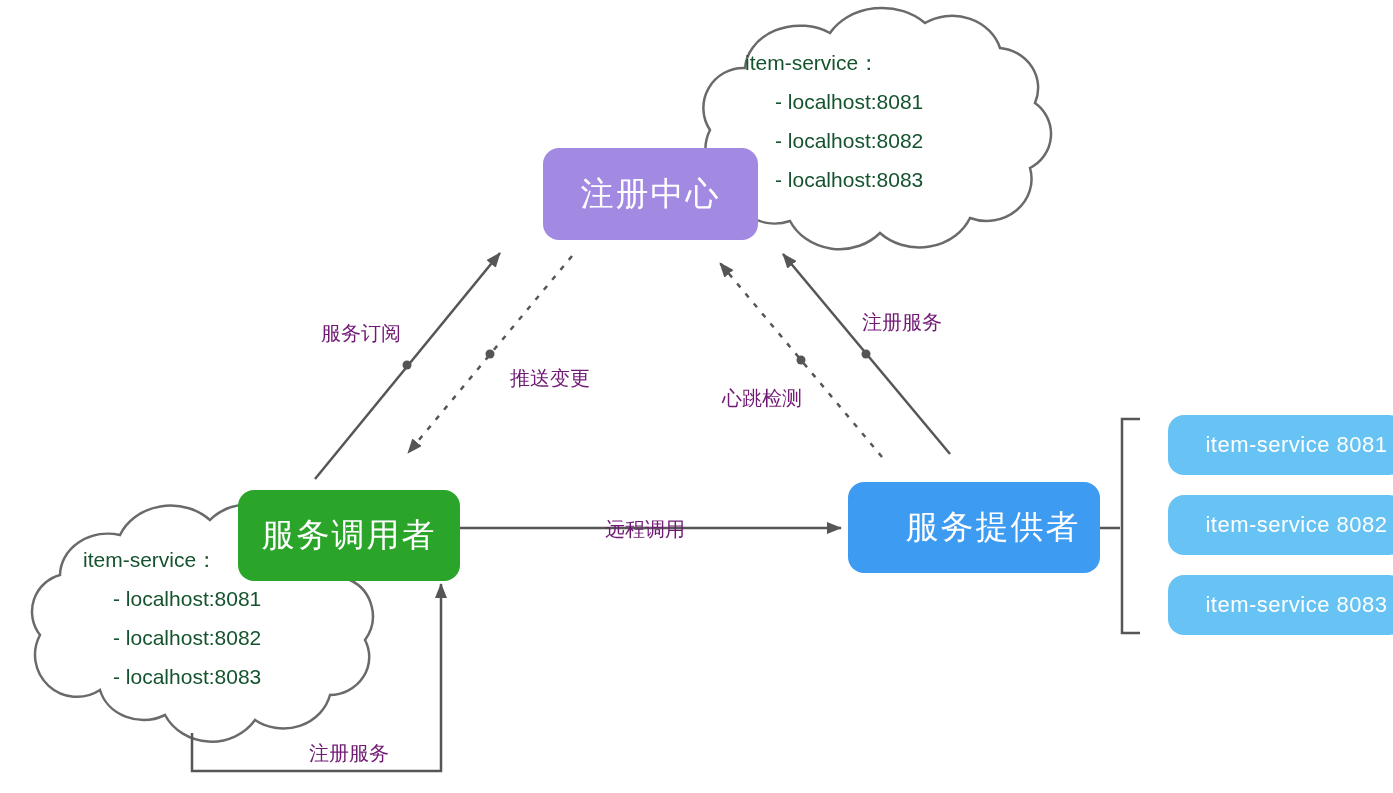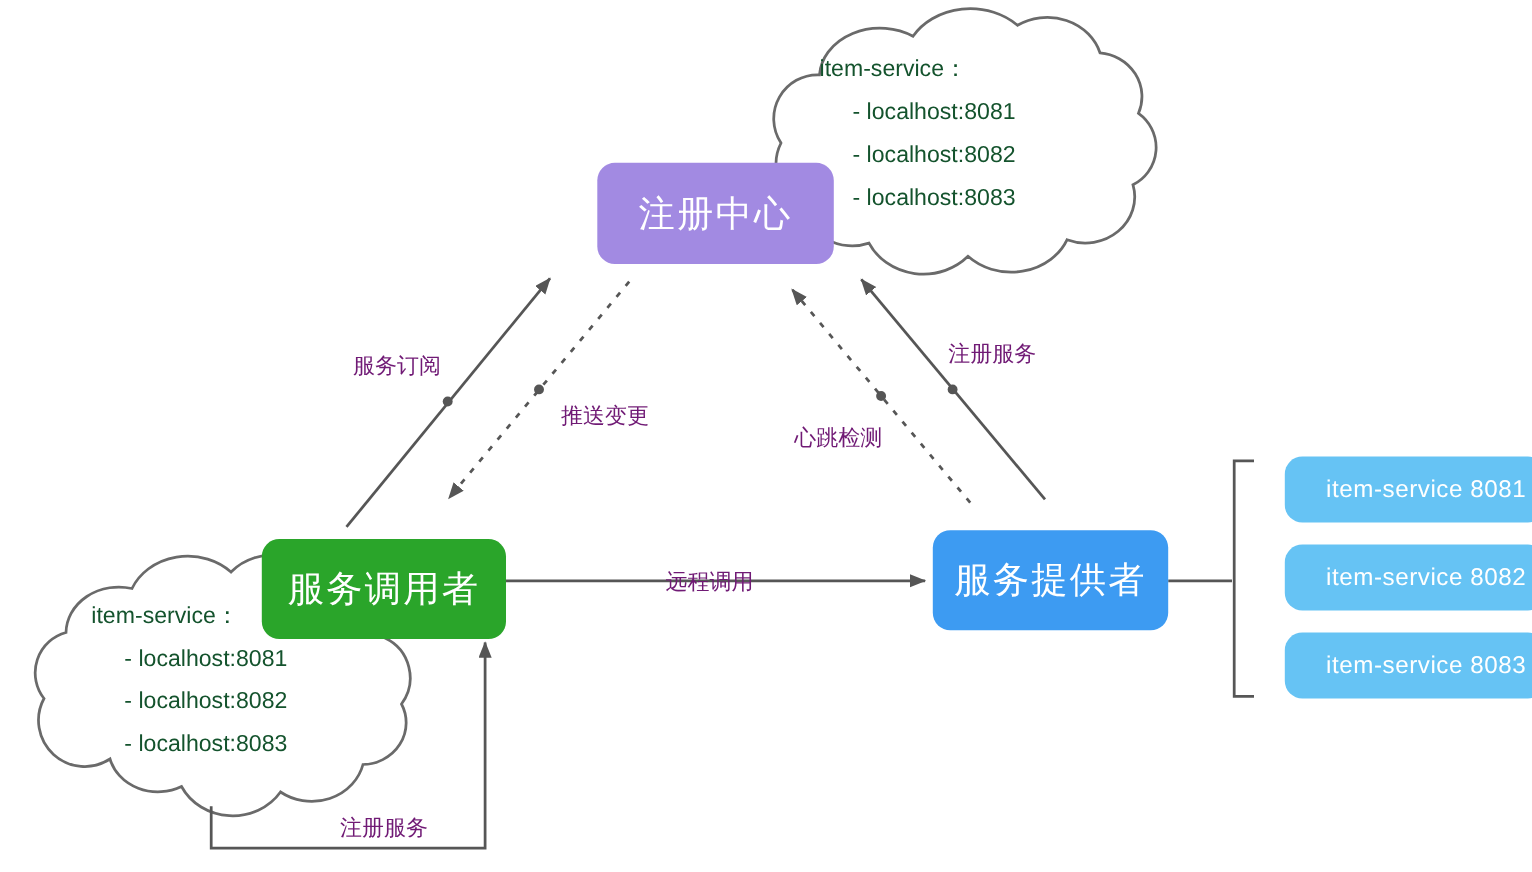--- a/index.html
+++ b/index.html
@@ -7,21 +7,21 @@
     position:relative;width:1393px;height:793px;background:#ffffff;overflow:hidden;
     font-family:"Liberation Sans","DejaVu Sans",sans-serif;
   }
   .layer{position:absolute;left:0;top:0;}
   .node{
     position:absolute;display:flex;align-items:center;justify-content:center;
     color:#ffffff;font-weight:normal;font-size:33px;letter-spacing:2px;border-radius:16px;
   }
   .node-registry{left:543px;top:148px;width:215px;height:92px;background:#a28ae2;}
   .node-consumer{left:238px;top:490px;width:222px;height:91px;background:#2aa52a;}
-  .node-provider{left:848px;top:482px;width:214px;height:91px;background:#3d9bf2;}
+  .node-provider{left:848px;top:482px;width:214px;height:91px;background:#3d9bf2;padding-left:38px;}
   .instance{
     position:absolute;left:1168px;width:217px;height:60px;background:#66c3f4;border-radius:16px;
     display:flex;align-items:center;justify-content:center;color:#ffffff;font-size:22px;letter-spacing:0.5px;padding-left:20px;
   }
   .cloud-text{position:absolute;font-size:21px;color:#14532d;line-height:39px;white-space:nowrap;}
   .cloud-text .indent{margin-left:30px;}
   .edge-label{
     position:absolute;transform:translate(-50%,-50%);
     font-size:20px;color:#701a75;white-space:nowrap;
   }

